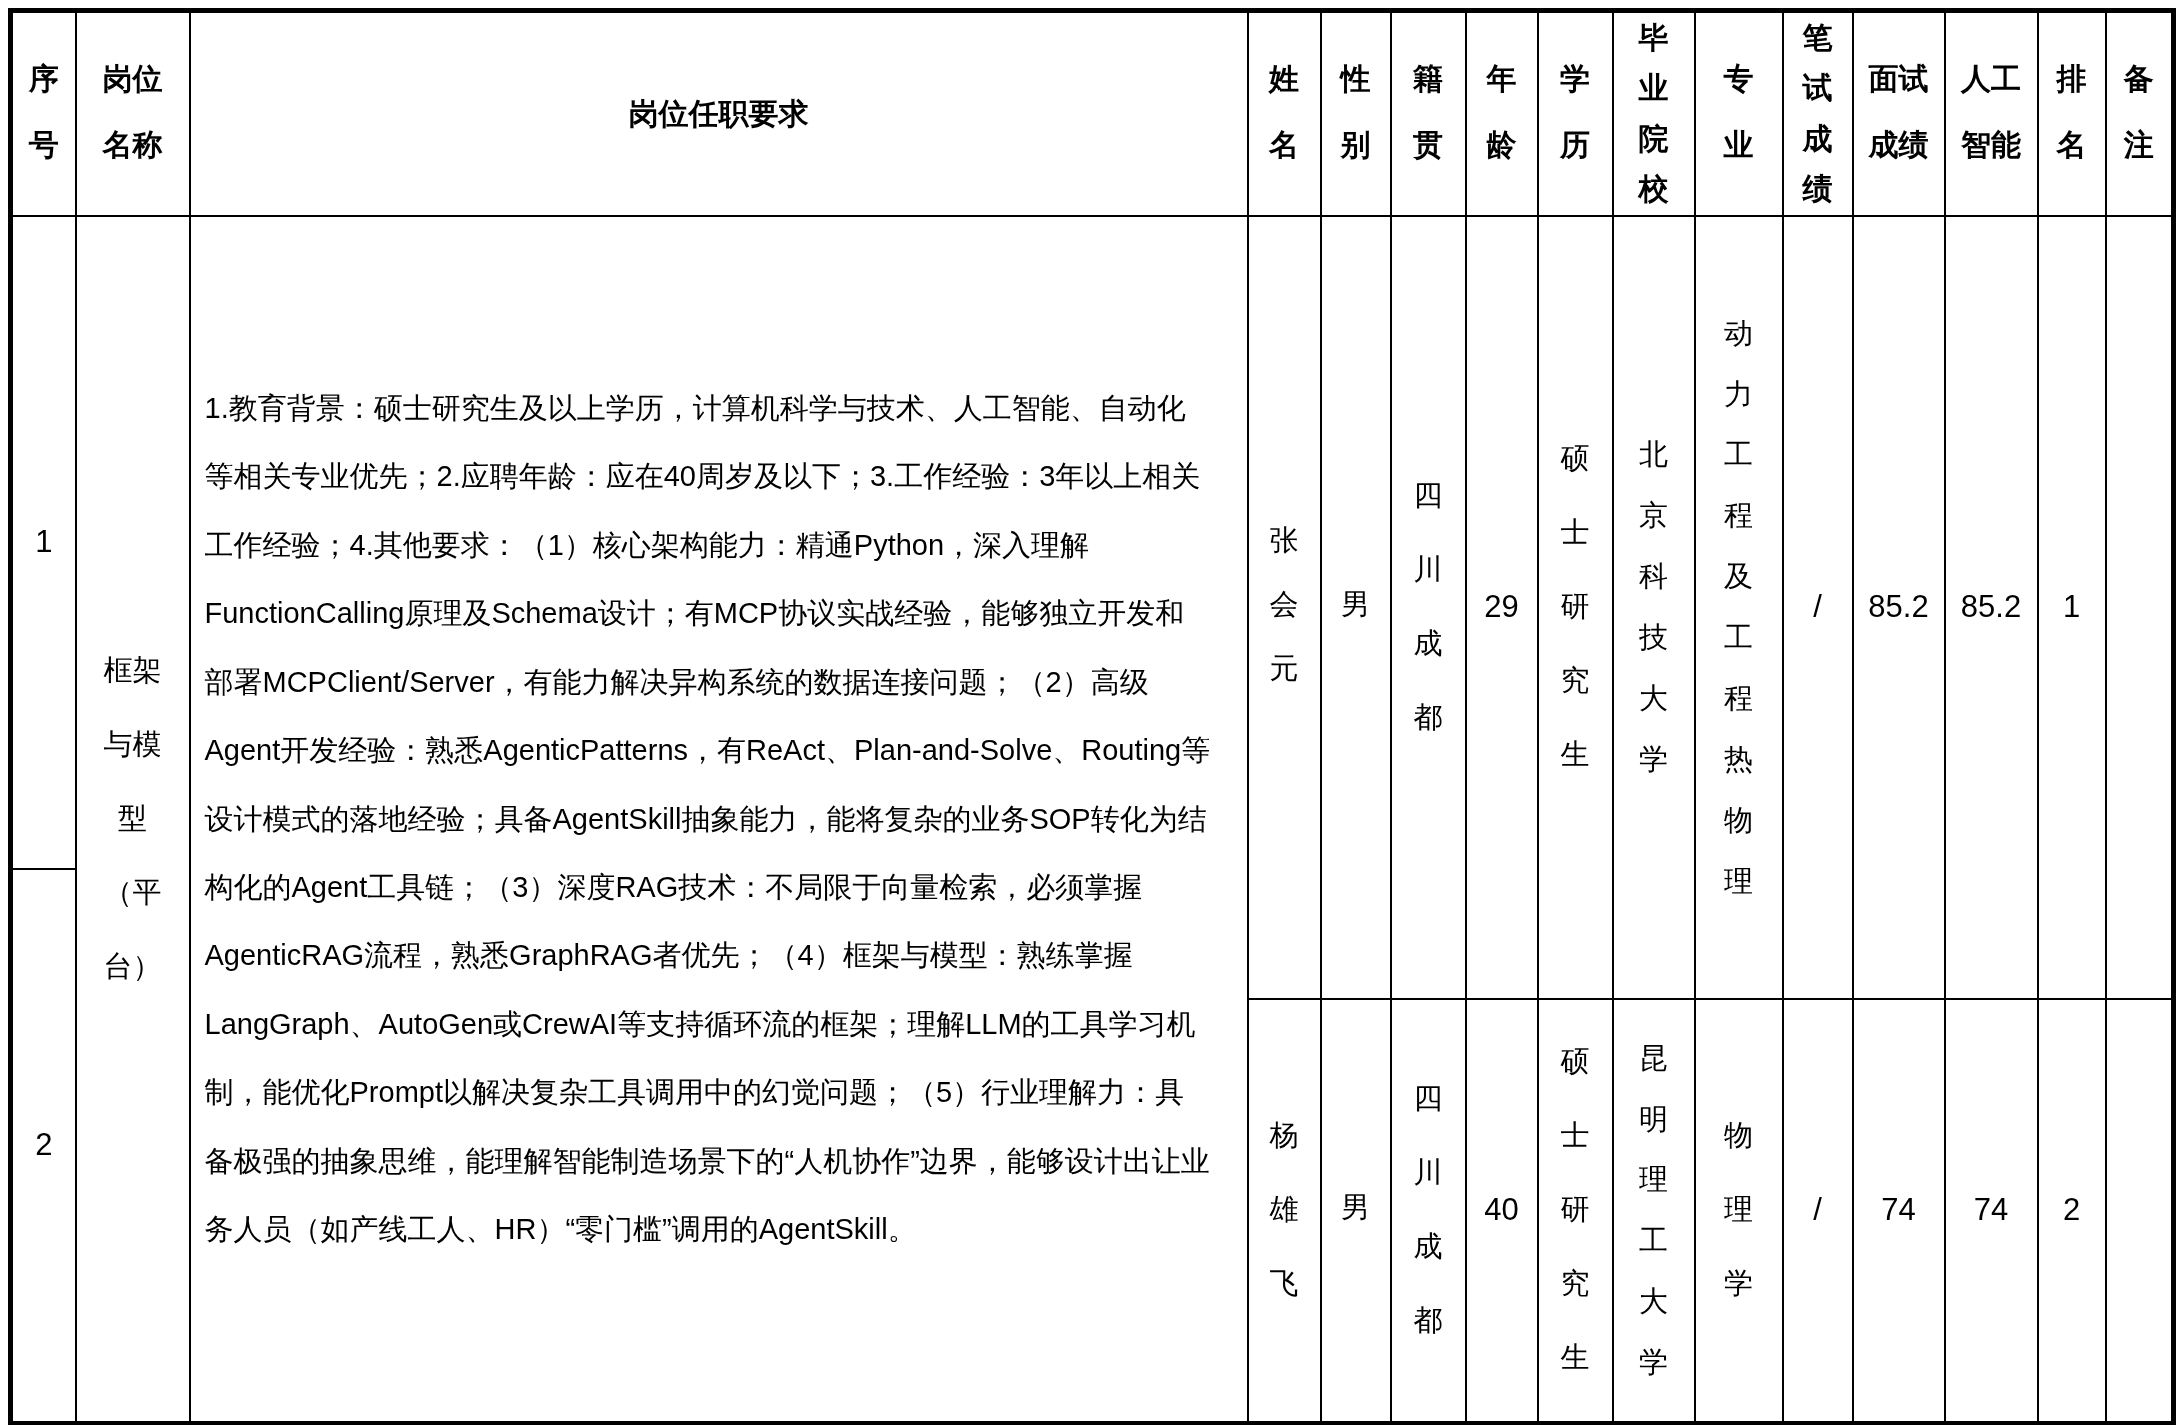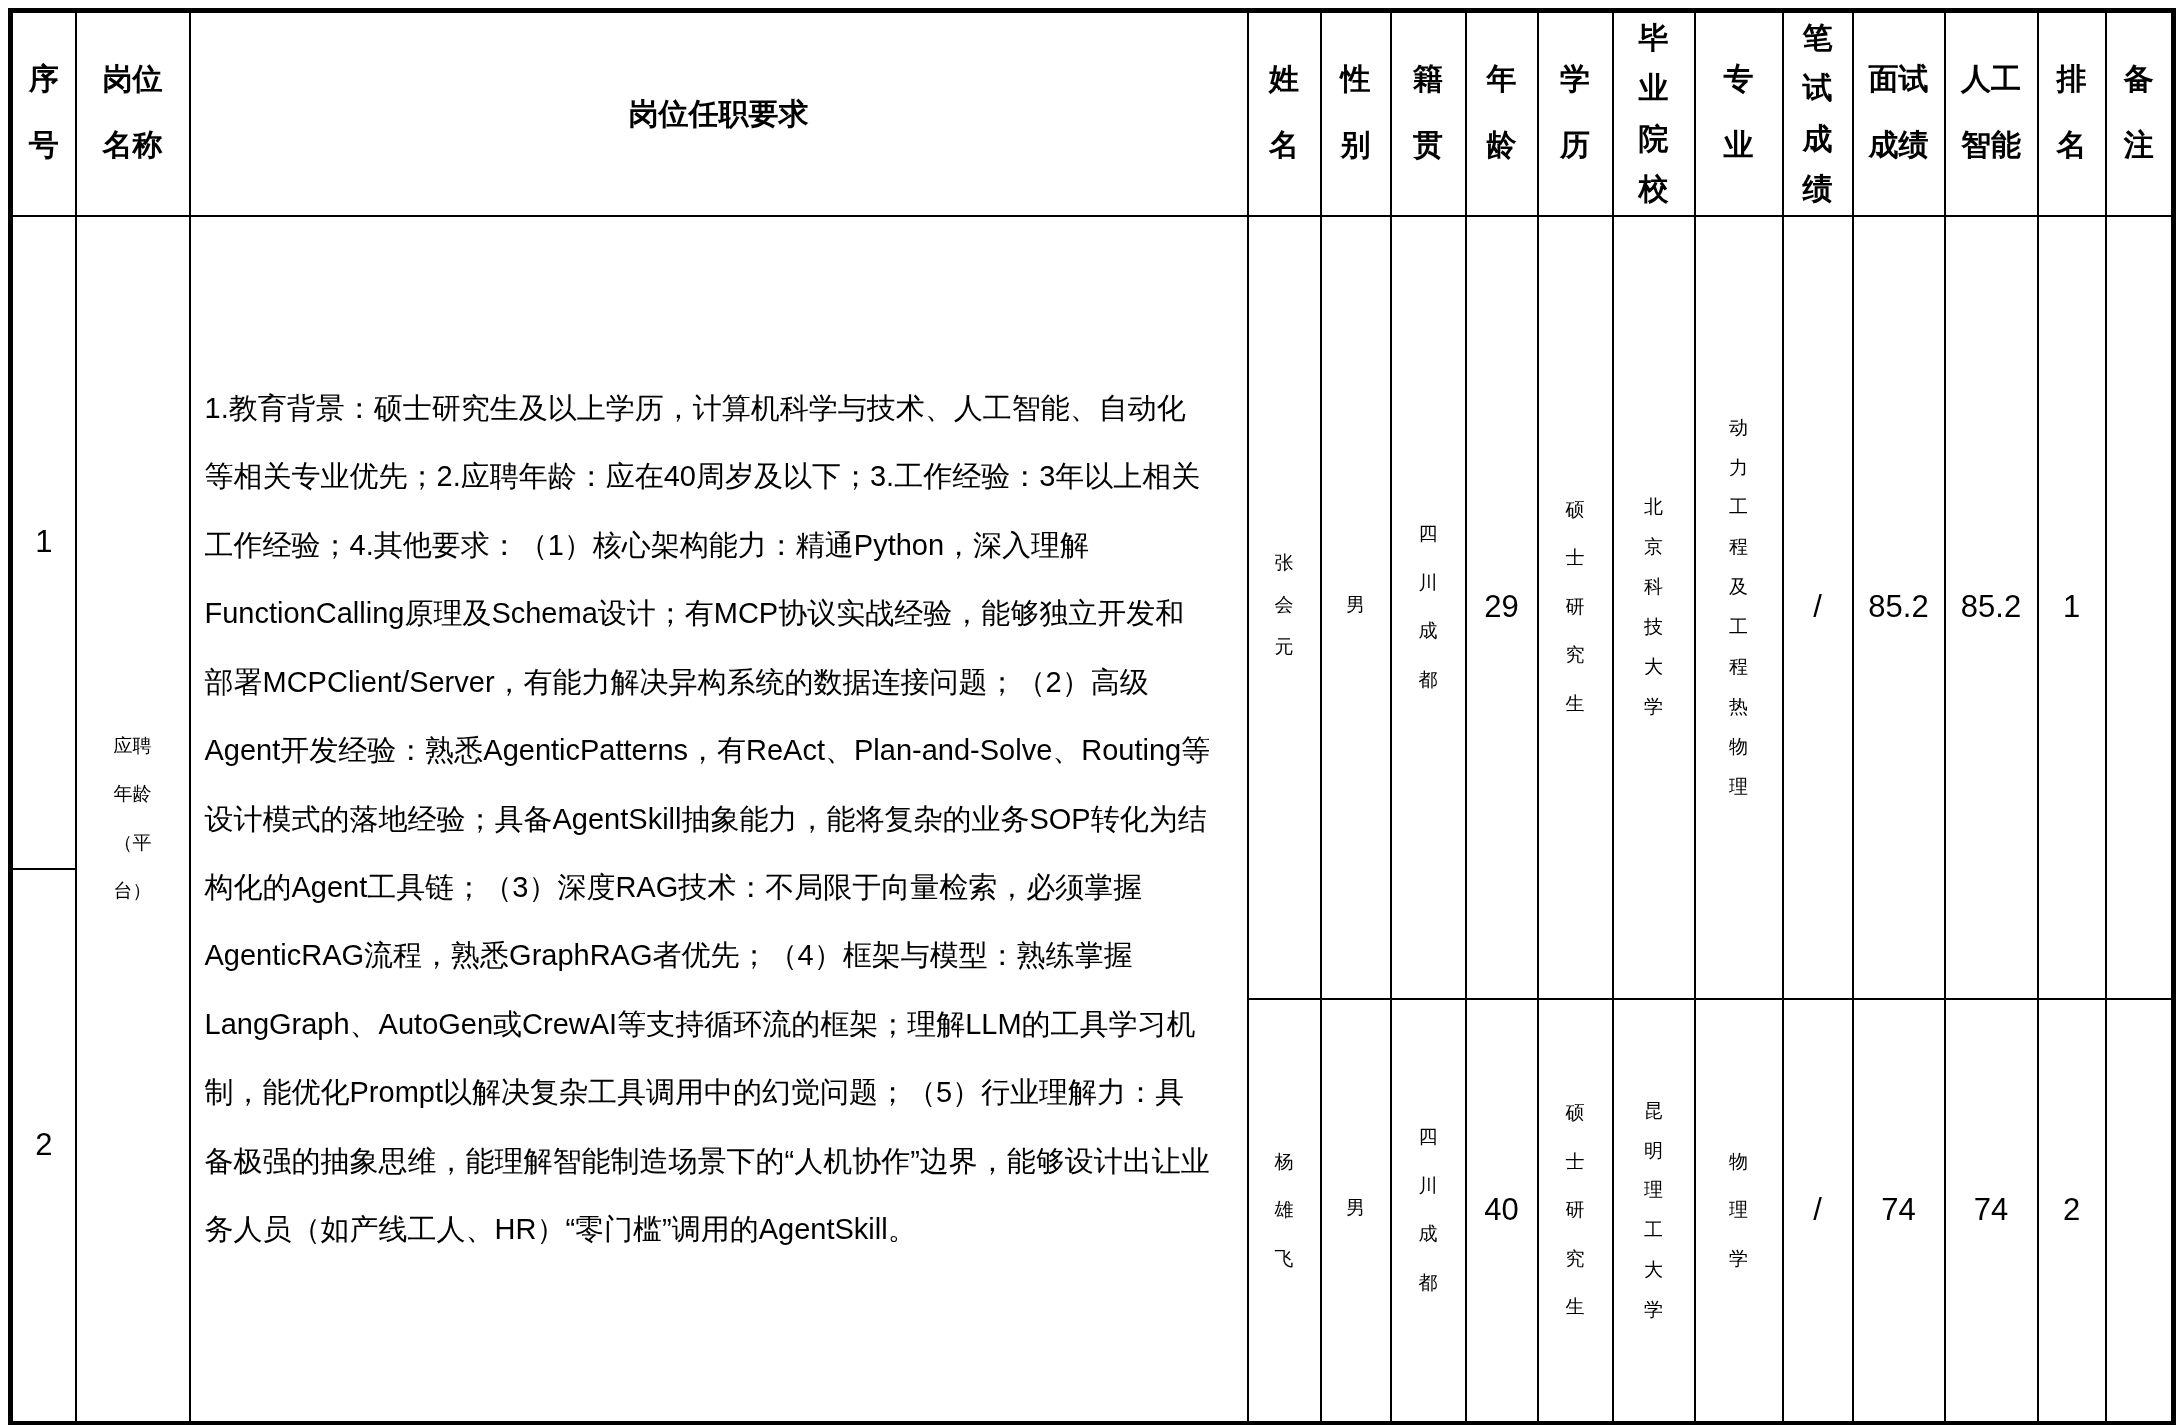--- a/index.html
+++ b/index.html
@@ -4,21 +4,21 @@
 <style>
   html,body{margin:0;padding:0;background:#ffffff;}
   body{width:2179px;height:1425px;position:relative;color:#000;
        font-family:"Liberation Sans","DejaVu Sans",sans-serif;}
   .sheet{position:absolute;left:8px;top:8px;}
   table.grid{border-collapse:collapse;table-layout:fixed;width:2163px;
        border:5px solid #000;}
   .grid th,.grid td{border:2px solid #000;padding:0;text-align:center;
        vertical-align:middle;overflow:hidden;}
   .grid th{font-weight:bold;font-size:30px;line-height:1.3;}
-  .grid td{font-size:19px;font-weight:normal;}
+  .grid td{font-size:29px;font-weight:normal;}
   
   .v{display:inline-block;text-align:center;word-break:break-all;}
   .w1{width:1.3em;}
   .w2{width:2.25em;}
   .lh-loose{line-height:2.2;font-family:Liberation Mono, monospace;}
   .lh-tall{line-height:2.55;}
   .lh-med{line-height:2.1;}
   .lh-tight{line-height:1.68;}
   
   td.req{text-align:left;vertical-align:middle;padding:6px 34px 6px 14px;
@@ -68,21 +68,21 @@
       <th><span class="v w1 lh-loose">专业</span></th>
       <th><span class="v w1 lh-tight">笔试成绩</span></th>
       <th><span class="v w2 lh-loose">面试成绩</span></th>
       <th><span class="v w2 lh-loose">人工智能</span></th>
       <th><span class="v w1 lh-loose">排名</span></th>
       <th><span class="v w1 lh-loose">备注</span></th>
     </tr>
 
     <tr class="r-a">
       <td class="num">1</td>
-      <td rowspan="3"><span class="v w2 lh-tall">应聘年龄（平台）</span></td>
+      <td rowspan="3"><span class="v w2 lh-tall">框架与模型（平台）</span></td>
       <td rowspan="3" class="req">1.教育背景：硕士研究生及以上学历，计算机科学与技术、人工智能、自动化等相关专业优先；2.应聘年龄：应在40周岁及以下；3.工作经验：3年以上相关工作经验；4.其他要求：（1）核心架构能力：精通Python，深入理解FunctionCalling原理及Schema设计；有MCP协议实战经验，能够独立开发和部署MCPClient/Server，有能力解决异构系统的数据连接问题；（2）高级Agent开发经验：熟悉AgenticPatterns，有ReAct、Plan-and-Solve、Routing等设计模式的落地经验；具备AgentSkill抽象能力，能将复杂的业务SOP转化为结构化的Agent工具链；（3）深度RAG技术：不局限于向量检索，必须掌握AgenticRAG流程，熟悉GraphRAG者优先；（4）框架与模型：熟练掌握LangGraph、AutoGen或CrewAI等支持循环流的框架；理解LLM的工具学习机制，能优化Prompt以解决复杂工具调用中的幻觉问题；（5）行业理解力：具备极强的抽象思维，能理解智能制造场景下的“人机协作”边界，能够设计出让业务人员（如产线工人、HR）“零门槛”调用的AgentSkill。</td>
       <td rowspan="2"><span class="v w1 lh-loose">张会元</span></td>
       <td rowspan="2"><span class="v w1 lh-loose">男</span></td>
       <td rowspan="2"><span class="v w1 lh-tall">四川成都</span></td>
       <td rowspan="2" class="num">29</td>
       <td rowspan="2"><span class="v w1 lh-tall">硕士研究生</span></td>
       <td rowspan="2"><span class="v w1 lh-med">北京科技大学</span></td>
       <td rowspan="2"><span class="v w1 lh-med">动力工程及工程热物理</span></td>
       <td rowspan="2" class="num">/</td>
       <td rowspan="2" class="num">85.2</td>

